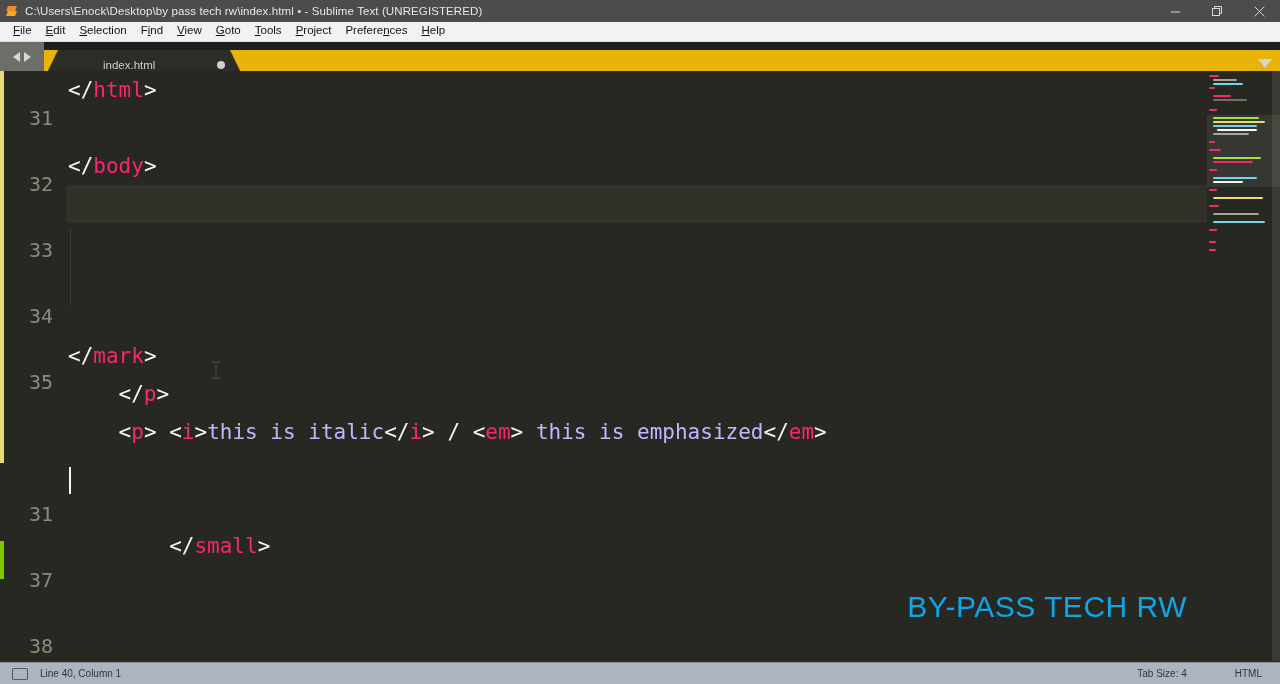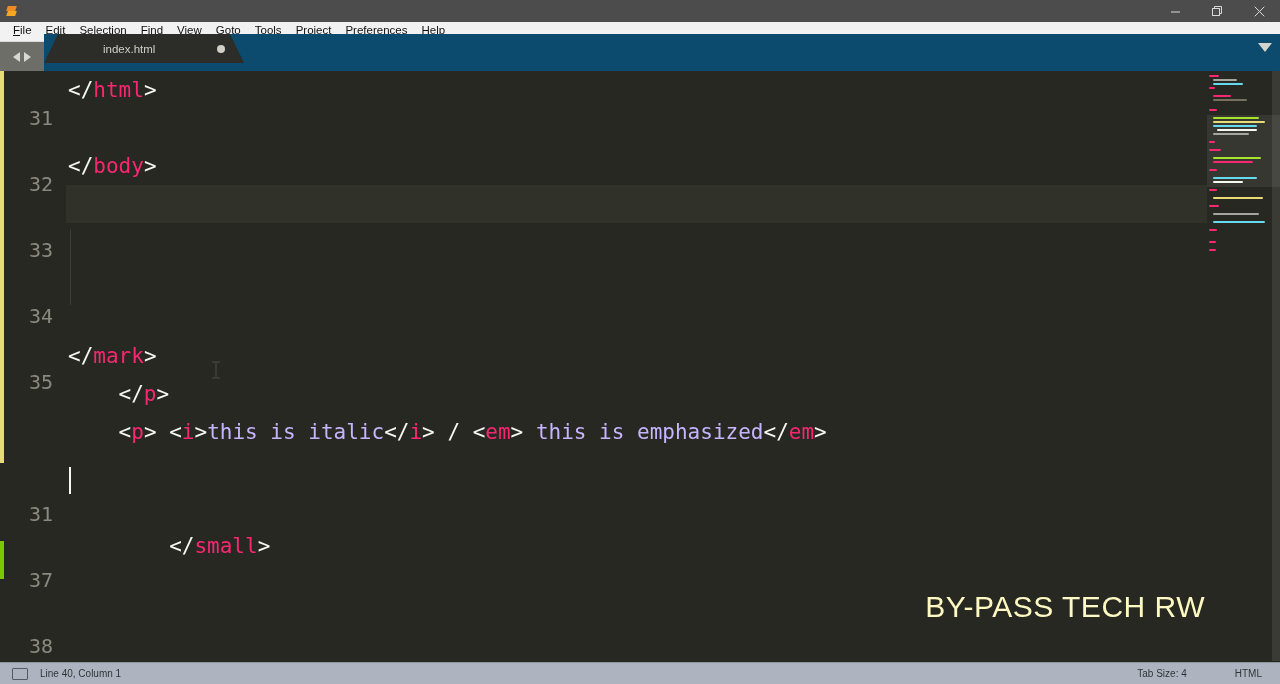--- a/index.html
+++ b/index.html
@@ -79,21 +79,21 @@
   }
   .tabnav .arrow {
     width: 0; height: 0;
     border-top: 5px solid transparent;
     border-bottom: 5px solid transparent;
   }
   .tabnav .left  { border-right: 7px solid #d8d8d2; }
   .tabnav .right { border-left: 7px solid #d8d8d2; }
 
   .tabstrip-bg {
-    flex: 1; height: 37px; background: #0c4a6e;
+    flex: 1; height: 21px; background: #eab308;
     position: relative;
   }
   .tab {
     position: absolute; left: 0; top: 0;
     height: 29px; width: 200px;
     display: flex; align-items: center;
     background: #2c2d28;
     clip-path: polygon(14px 0, 186px 0, 200px 29px, 0 29px);
   }
   .tab-label {
@@ -189,22 +189,22 @@
   }
   .mouse-cursor::before, .mouse-cursor::after {
     content:""; position:absolute; left:-3px; width:8px; height:2px;
     background:#3a3b34;
   }
   .mouse-cursor::before { top:0; }
   .mouse-cursor::after  { bottom:0; }
 
   .watermark {
     position: absolute;
-    right: 2px; bottom: 38px;
-    color: #fef9c3;
+    right: 20px; bottom: 38px;
+    color: #0ea5e9;
     font-size: 30px;
     letter-spacing: .5px;
     white-space: nowrap;
     font-family: "Liberation Sans", sans-serif;
   }
 
   
   .minimap {
     width: 73px; min-width: 73px;
     background: #272822;
@@ -249,20 +249,21 @@
 </head>
 <body>
 
 <div id="app">
 
   <div class="titlebar">
     <div class="st-logo">
       <div class="s1"></div>
         <div class="s2"></div>
     </div>
+    <div class="title-text">C:\Users\Enock\Desktop\by pass tech rw\index.html • - Sublime Text (UNREGISTERED)</div>
     <div class="winbtns">
       <div class="winbtn">
         <svg width="11" height="11" viewBox="0 0 11 11">
             <line x1="1" y1="6" x2="10" y2="6" stroke="#d8d8d8" stroke-width="1"></line>
           </svg>
       </div>
       <div class="winbtn">
         <svg width="11" height="11" viewBox="0 0 11 11">
           <rect x="0.5" y="2.5" width="7" height="7" fill="none" stroke="#d8d8d8" stroke-width="1"></rect>
           <polyline points="2.5,2.5 2.5,0.5 9.5,0.5 9.5,7.5 7.5,7.5" fill="none" stroke="#d8d8d8" stroke-width="1"></polyline>

